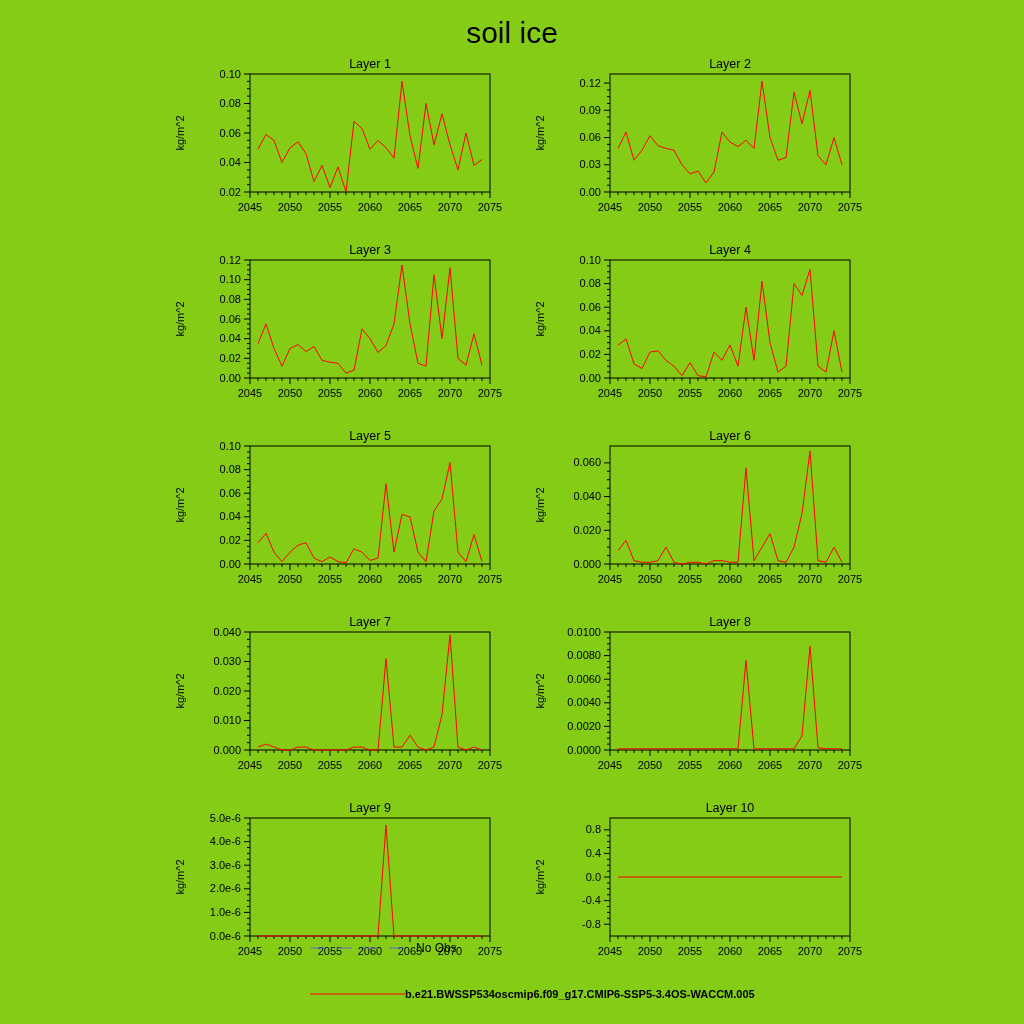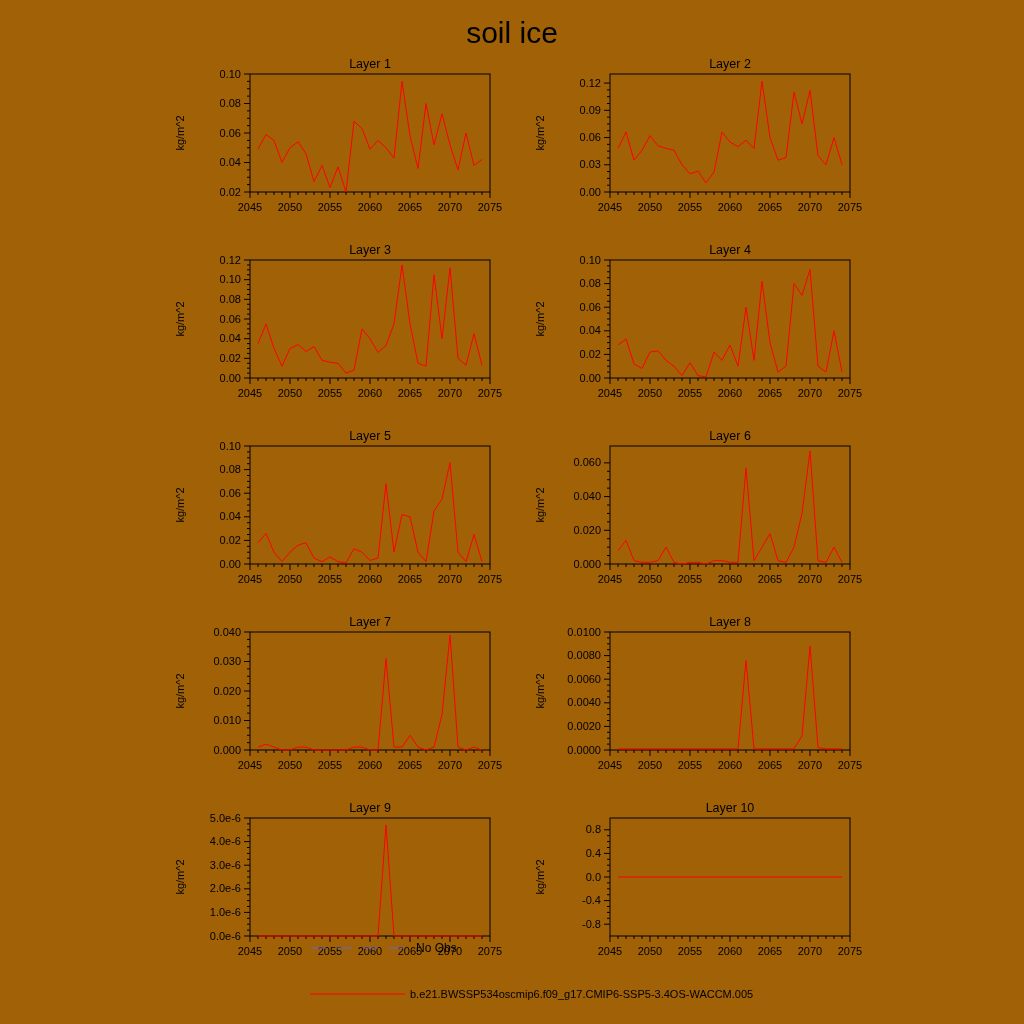--- a/index.html
+++ b/index.html
@@ -1,27 +1,27 @@
 <!DOCTYPE html>
 <html><head>
 <meta charset="utf-8">
 <style>
   html,body{margin:0;padding:0;background:#ffffff;}
   body{font-family:"Liberation Sans", sans-serif;color:#000;}
-  .page{position:relative;width:1024px;height:1024px;background:#a16207;overflow:hidden;}
+  .page{position:relative;width:1024px;height:1024px;background:#84cc16;overflow:hidden;}
   .main-title{position:absolute;top:16px;left:0;width:100%;text-align:center;
               font-size:30px;font-weight:400;margin:0;}
   .grid{position:absolute;top:56px;left:162px;width:700px;
         display:grid;grid-template-columns:340px 340px;column-gap:10px;row-gap:0;gap:20px;}
   .panel{width:340px;height:166px;}
   svg{display:block;}
   text{font-family:"Liberation Sans", sans-serif;fill:#000;}
   .legend-noobs{position:absolute;left:310px;top:941px;display:flex;align-items:center;gap:6px;}
   .noobs-label{font-size:12px;}
-  .legend-model{position:absolute;left:310px;top:988px;display:flex;align-items:center;gap:5px;}
+  .legend-model{position:absolute;left:310px;top:988px;display:flex;align-items:center;font-weight:bold;}
   .model-label{font-size:11px;}
 </style>
 </head>
 <body>
 
 <div class="page">
   <h1 class="main-title">soil ice</h1>
 
   <div class="grid">
     <div class="panel">

